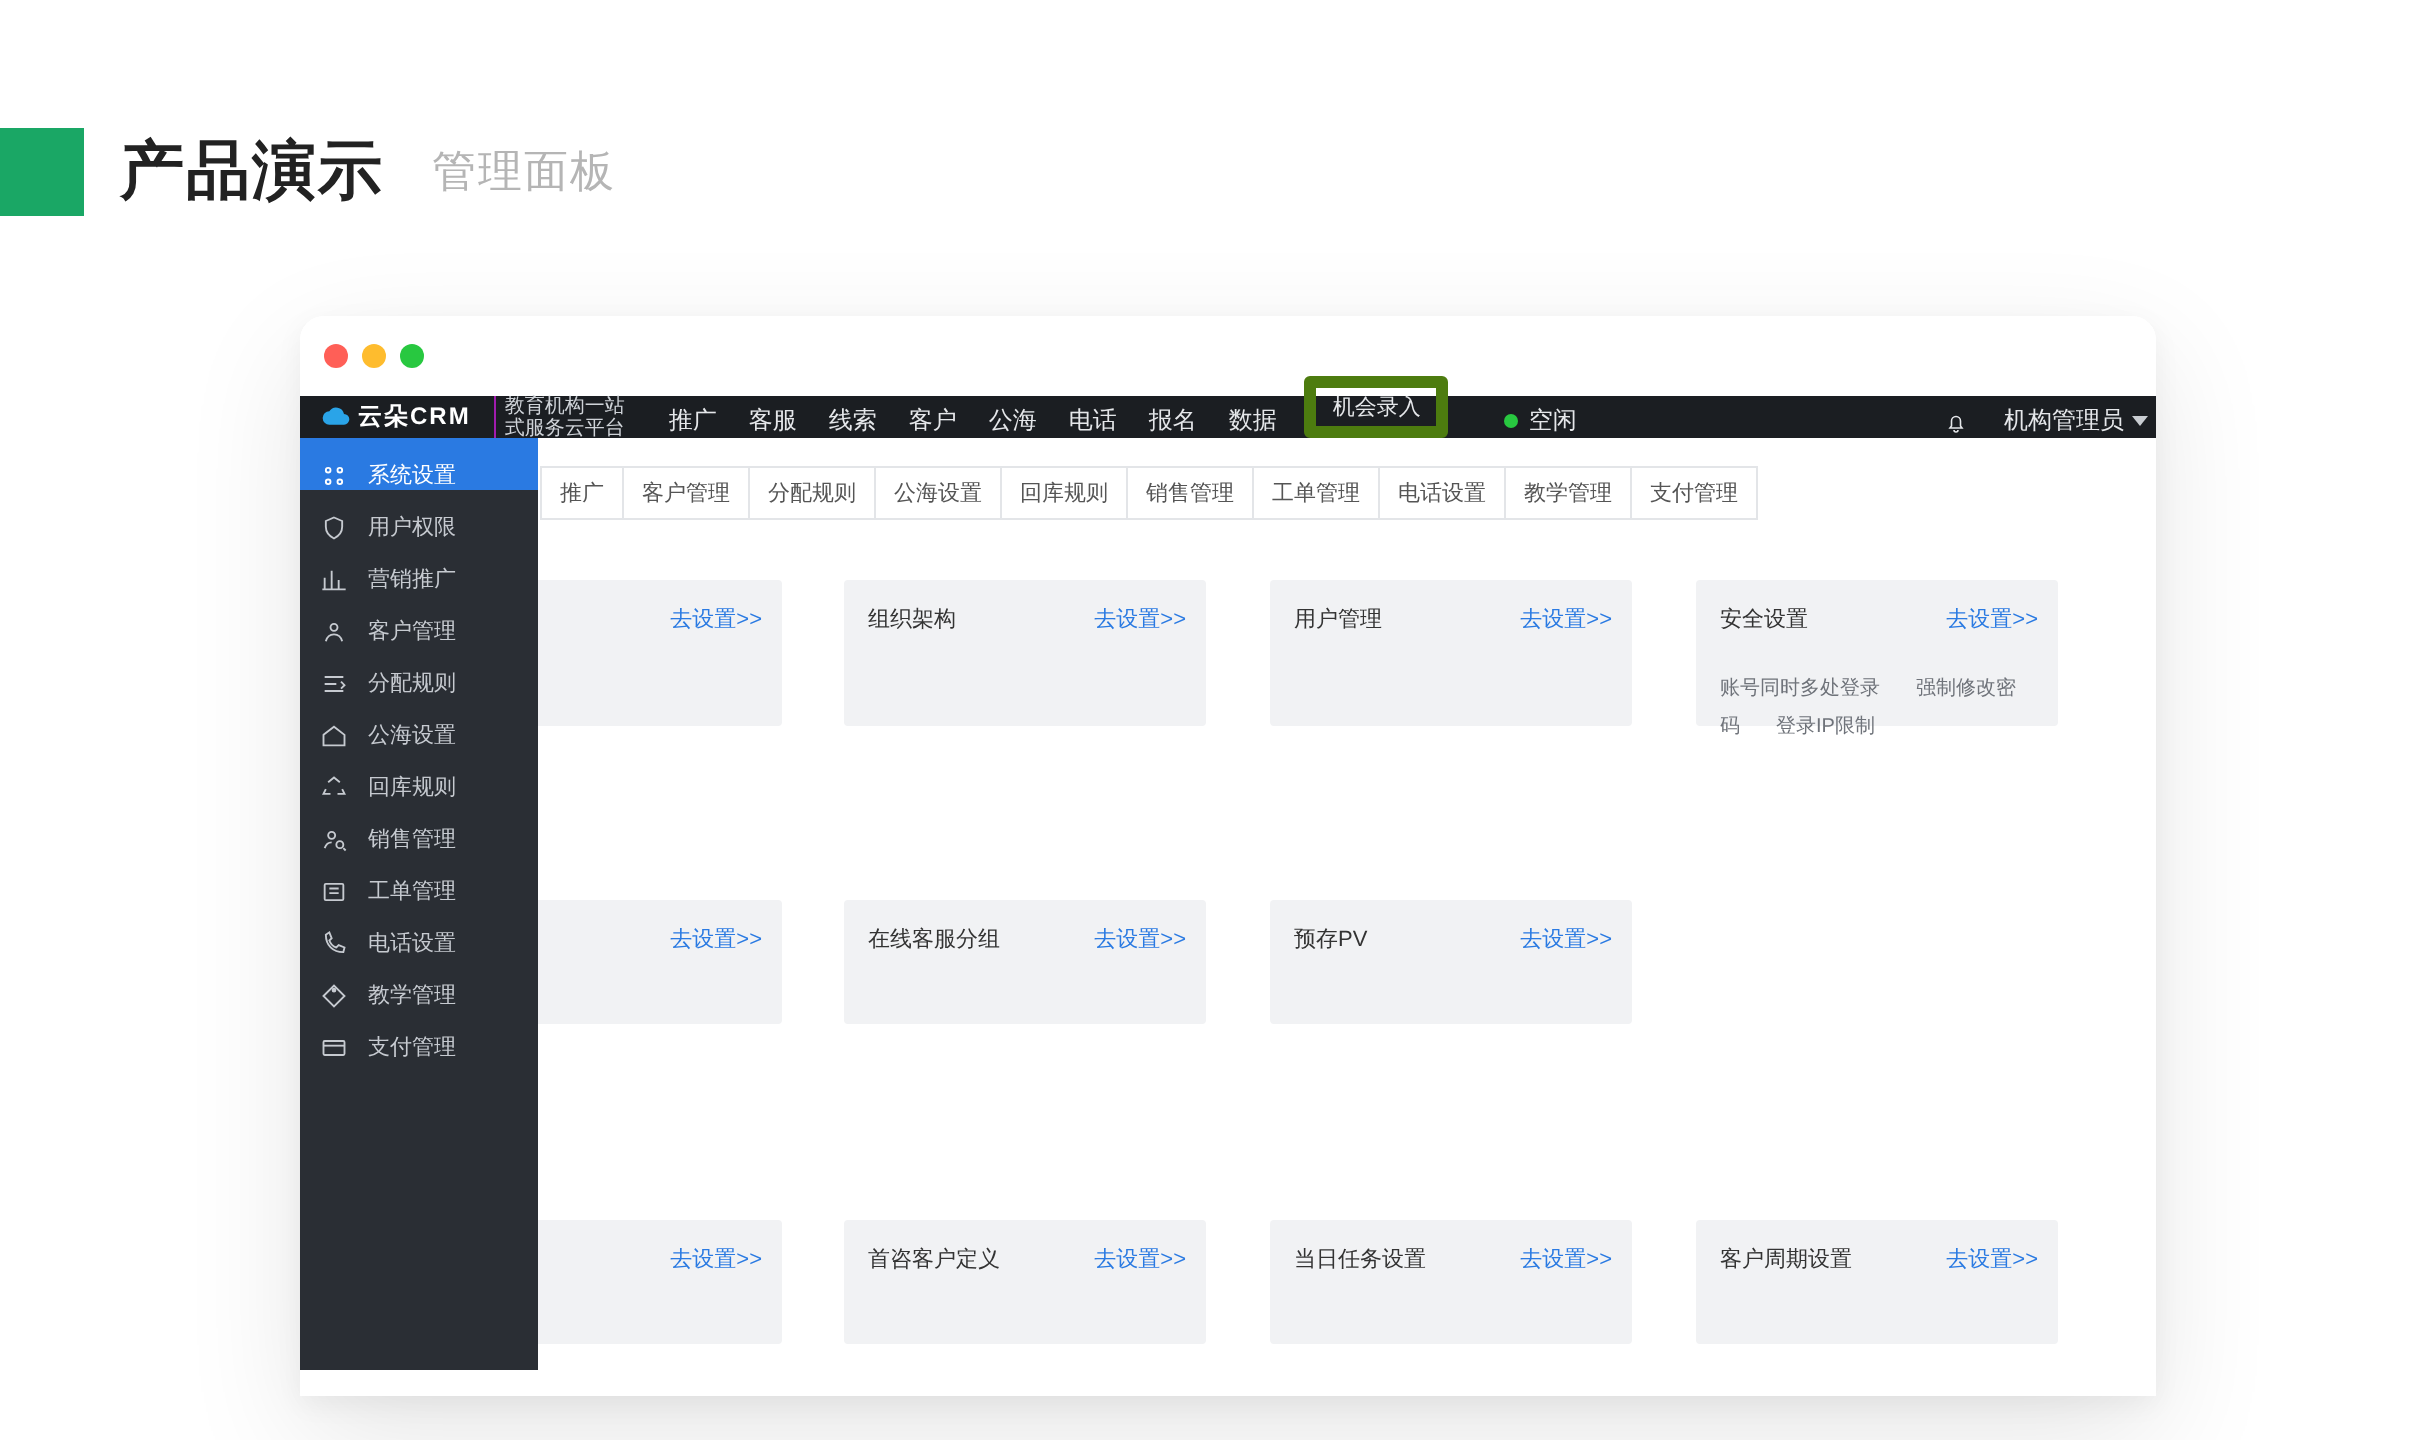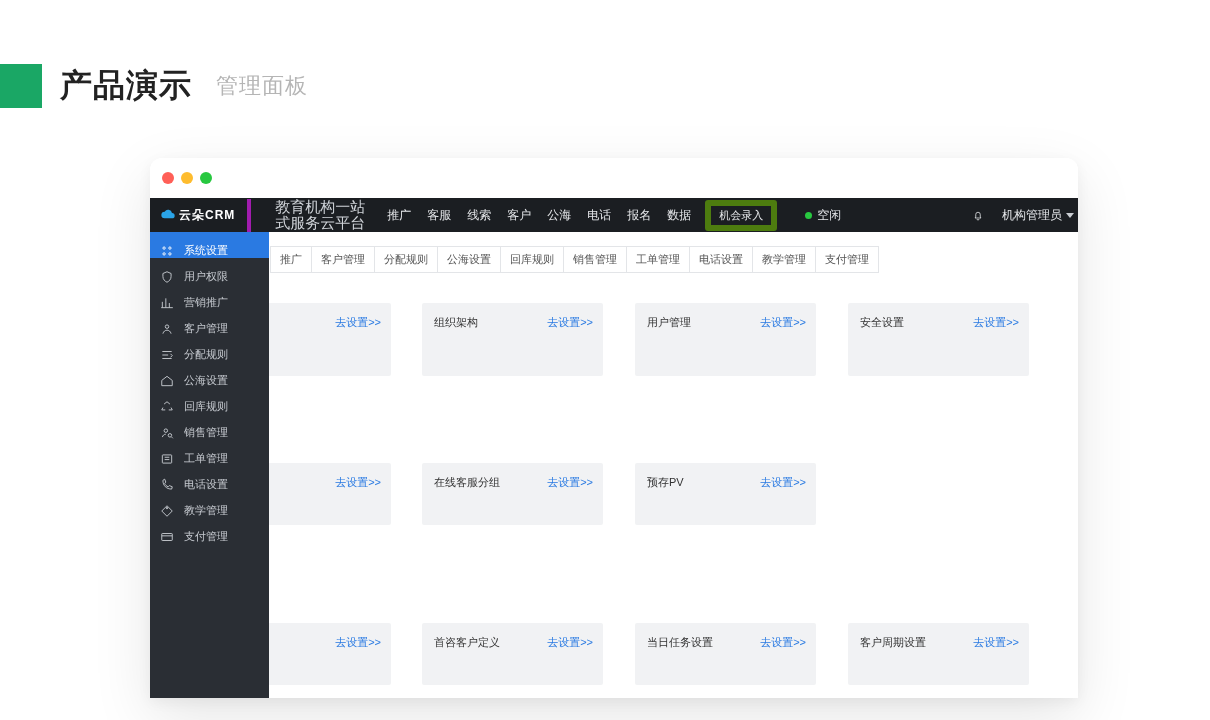--- a/index.html
+++ b/index.html
@@ -14,26 +14,26 @@
   
   .window { position: absolute; left: 150px; top: 158px; width: 928px; height: 540px; background: #fff; border-radius: 12px 12px 0 0; box-shadow: 0 20px 60px rgba(0,0,0,.10), 0 4px 14px rgba(0,0,0,.05); overflow: hidden; }
 
   .titlebar { height: 40px; display:flex; align-items:center; padding:0 12px; gap:7px; background:#fff; }
   .dot { width:12px; height:12px; border-radius:50%; }
   .dot.red { background:#ff5f57; }
   .dot.yel { background:#febc2e; }
   .dot.gre { background:#28c840; }
 
   
-  .topnav { height:34px; background:#1b1e22; color:#fff; display:flex; align-items:center; font-size:12px; }
+  .topnav { height:21px; background:#1b1e22; color:#fff; display:flex; align-items:flex-end; font-size:12px; }
   .brand { display:flex; align-items:center; gap:6px; padding:0 10px; height:100%; }
   .brand-logo { width:16px; height:16px; }
   .brand-logo svg { width:100%; height:100%; display:block; }
   .brand-txt { font-size:12px; font-weight:600; letter-spacing:1px; margin-left:-3px;}
-  .brand-sub { border-left:4px solid #a21caf; margin-left:6px; padding-left:24px; font-size:15px; line-height:1.1; color:#cfd3d8;}
+  .brand-sub { border-left:1px solid #a21caf; margin-left:6px; padding-left:4px; font-size:10px; line-height:1.1; color:#cfd3d8;}
   .nav-links { display:flex; gap:16px; margin-left:12px; }
   .nav-link { color:#e5e7ea; cursor:pointer; }
   .rec-btn { margin-left:14px; border:6px solid #4d7c0f; border-radius:3px; padding:2px 8px; font-size:11px; color:#e5e7ea; cursor:pointer; }
   .status { display:flex; align-items:center; gap:5px; margin-left:28px; color:#e5e7ea;}
   .status .sd { width:7px; height:7px; border-radius:50%; background:#28c840;}
   .right { margin-left:auto; display:flex; align-items:center; gap:18px; padding-right:4px; }
   .bell { width:12px; height:14px; position:relative; }
   .bell svg { width:100%; height:100%; display:block; stroke:#e5e7ea; fill:none; stroke-width:1.6; }
   .user { display:flex; align-items:center; gap:4px; color:#e5e7ea; cursor:pointer; }
   .caret { width:0; height:0; border-left:4px solid transparent; border-right:4px solid transparent; border-top:5px solid #c9cdd2; }
@@ -249,21 +249,21 @@
           <div class="tab">销售管理</div>
           <div class="tab">工单管理</div>
           <div class="tab">电话设置</div>
           <div class="tab">教学管理</div>
           <div class="tab">支付管理</div>
         </div>
       <div class="grid-wrap" id="grid">
           <div class="card h80" style="left: -59px; top: 15px;"><span class="title"></span><span class="go">去设置&gt;&gt;</span></div>
           <div class="card h80" style="left: 153px; top: 15px;"><span class="title">组织架构</span><span class="go">去设置&gt;&gt;</span></div>
           <div class="card h80" style="left: 366px; top: 15px;"><span class="title">用户管理</span><span class="go">去设置&gt;&gt;</span></div>
-          <div class="card h80" style="left: 579px; top: 15px;"><span class="title">安全设置</span><span class="go">去设置&gt;&gt;</span></div>
+          <div class="card h80" style="left: 579px; top: 15px;"><span class="title">安全设置</span><span class="go">去设置&gt;&gt;</span><div class="sub"><span>账号同时多处登录</span><span>强制修改密码</span><span>登录IP限制</span></div></div>
           <div class="card h62" style="left: -59px; top: 175px;">
             <span class="go">去设置&gt;&gt;</span>
           </div>
           <div class="card h62" style="left: 153px; top: 175px;"><span class="title">在线客服分组</span><span class="go">去设置&gt;&gt;</span></div>
           <div class="card h62" style="left: 366px; top: 175px;"><span class="title">预存PV</span><span class="go">去设置&gt;&gt;</span></div>
           <div class="card h62" style="left: -59px; top: 335px;">
             <span class="go">去设置&gt;&gt;</span>
           </div>
           <div class="card h62" style="left: 153px; top: 335px;"><span class="title">首咨客户定义</span><span class="go">去设置&gt;&gt;</span></div>
           <div class="card h62" style="left: 366px; top: 335px;"><span class="title">当日任务设置</span><span class="go">去设置&gt;&gt;</span></div>

